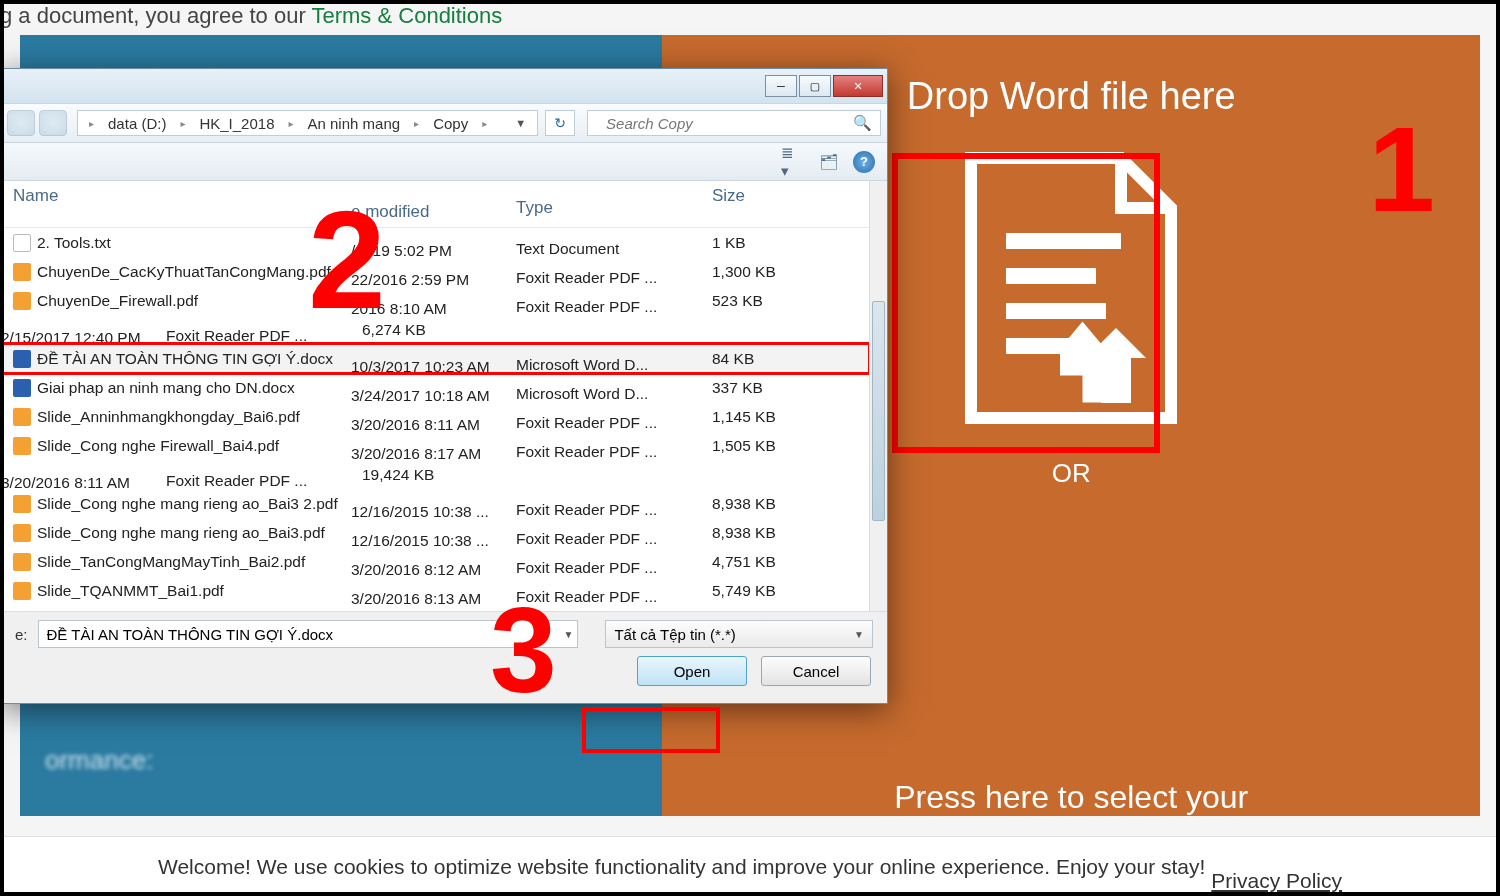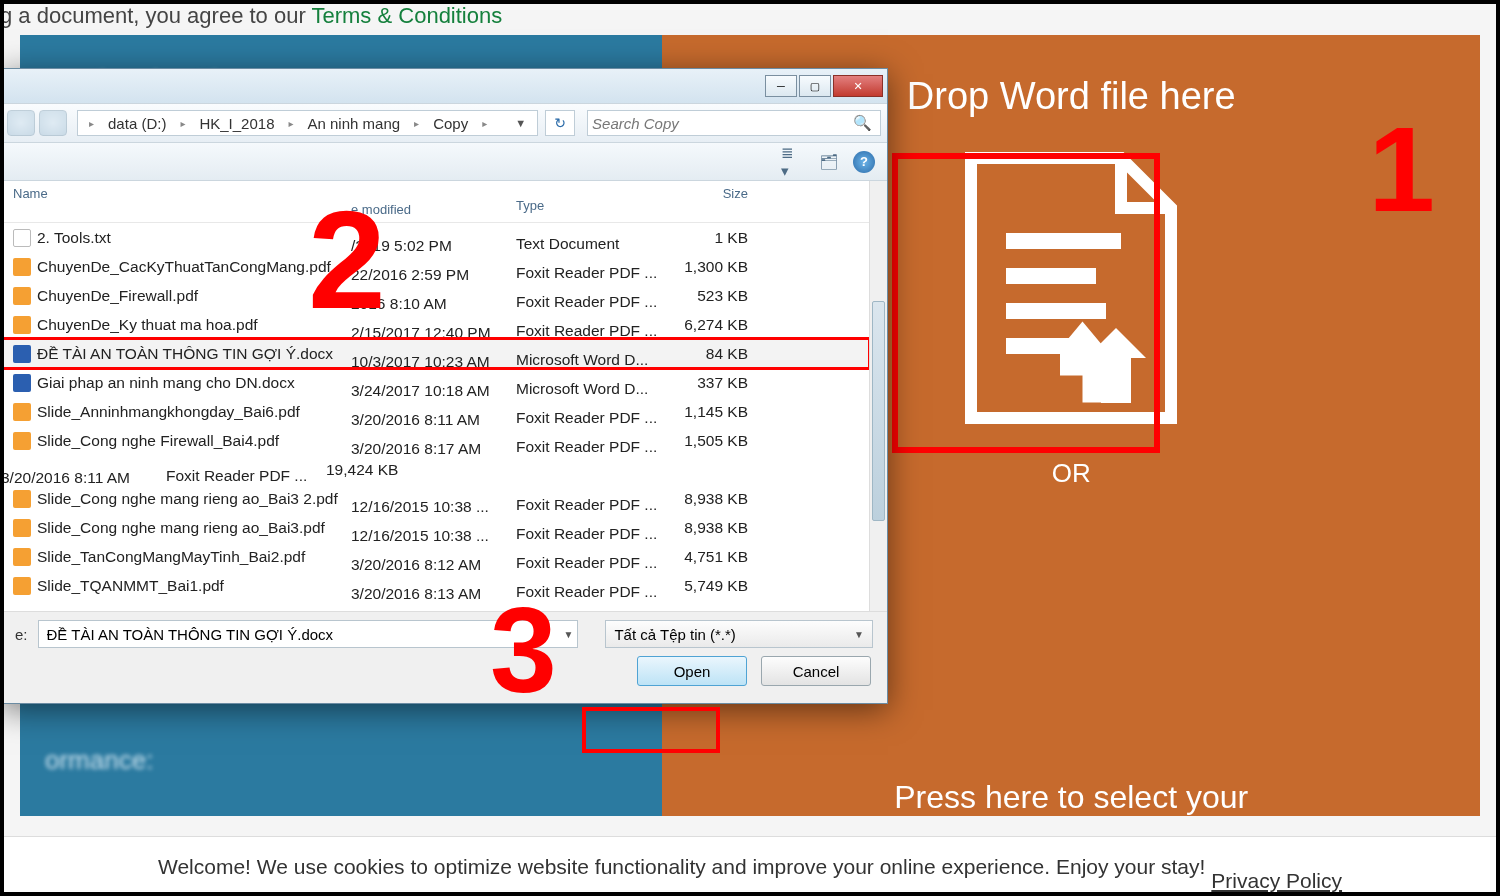--- a/index.html
+++ b/index.html
@@ -28,34 +28,34 @@
 .dialog-titlebar { height: 34px; background: linear-gradient(#e8f1f8,#d3e3ef); display: flex; align-items: center; justify-content: flex-end; padding-right: 4px; }
 .win-btn { width: 32px; height: 22px; border: 1px solid #7a8fa0; background: linear-gradient(#f7fbfe,#dce8f0); margin-left: 2px; display: flex; align-items: center; justify-content: center; font-size: 11px; }
 .win-close { background: linear-gradient(#e38080,#c23a2f); color: #fff; width: 50px; border-color: #8a3028; }
 
 .dialog-nav { height: 40px; background: linear-gradient(#fafcfe,#e7eef4); border-top: 1px solid #cbd6de; border-bottom: 1px solid #cbd6de; display: flex; align-items: center; padding: 0 6px; gap: 4px; }
 .nav-arrow { width: 28px; height: 26px; border-radius: 4px; background: radial-gradient(#cfe2ef,#a9c5d8); border: 1px solid #8aa6b8; opacity: 0.5; }
 .breadcrumb { flex: 0 0 auto; height: 26px; border: 1px solid #bfcdd7; background: #fff; display: flex; align-items: center; padding: 0 4px; font-size: 15px; color: #333; margin-left: 6px; }
 .breadcrumb span { padding: 0 7px; }
 .crumb-sep { color: #888; font-size: 10px; }
 .refresh-btn { width: 30px; height: 26px; border: 1px solid #bfcdd7; background: #fff; margin-left: 3px; display: flex; align-items: center; justify-content: center; color: #2a6aa8; font-size: 14px; }
-.search-box { flex: 1; height: 26px; border: 1px solid #bfcdd7; background: #fff; margin-left: 8px; display: flex; align-items: center; padding: 0 4px; color: #777; font-style: italic; font-size: 15px; position: relative; }
+.search-box { flex: 1; height: 26px; border: 1px solid #bfcdd7; background: #fff; margin-left: 8px; display: flex; align-items: center; padding: 0 18px; color: #777; font-style: italic; font-size: 15px; position: relative; }
 .search-box .mag { position: absolute; right: 8px; font-style: normal; color: #4a6fa0; }
 
 .dialog-toolbar { height: 38px; background: linear-gradient(#f5f9fc,#e4ecf2); border-bottom: 1px solid #cbd6de; display: flex; align-items: center; justify-content: flex-end; padding: 0 12px; gap: 12px; }
 .tool-icon { width: 24px; height: 24px; display: flex; align-items: center; justify-content: center; color: #4d6b85; font-size: 15px; }
 .help-icon { width: 22px; height: 22px; border-radius: 50%; background: radial-gradient(#6bb3e8,#2a6aa8); color: #fff; display: flex; align-items: center; justify-content: center; font-size: 13px; font-weight: bold; }
 
 .file-area { flex: 1; display: flex; background: #fff; overflow: hidden; position: relative; }
 .file-list { flex: 1; overflow-y: auto; font-size: 15.5px; color: #222; }
-.file-header { display: flex; padding: 5px 0; border-bottom: 1px solid #e8e8e8; color: #4a6a88; font-size: 13px; position: sticky; top: 0; background: #fff; }
+.file-header { display: flex; padding: 5px 0; border-bottom: 1px solid #e8e8e8; color: #4a6a88; font-size: 17px; position: sticky; top: 0; background: #fff; }
 .col-name { flex: 0 0 350px; padding-left: 12px; }
 .col-date { flex: 0 0 165px; margin-top: 16px; }
 .col-type { flex: 0 0 160px; margin-top: 12px; }
-.col-size { flex: 0 0 90px; text-align: right; padding-right: 18px; }
+.col-size { flex: 0 0 90px; text-align: left; padding-right: 18px; margin-left: 36px; }
 .file-row { display: flex; padding: 4px 0; align-items: center; height: 29px; white-space: nowrap; }
 .file-row .col-name { display: flex; align-items: center; gap: 6px; overflow: hidden; }
 .f-icon { width: 18px; height: 18px; flex-shrink: 0; display: inline-flex; align-items: center; justify-content: center; font-size: 12px; border-radius: 2px; }
 .ico-txt { background: #fff; border: 1px solid #bbb; }
 .ico-pdf { background: #f5a033; color: #fff; }
 .ico-docx { background: #2b5fb0; color: #fff; }
 .file-row.selected { outline: 3px solid #ff0000; outline-offset: -1px; background: #f3f3f3; }
 .scrollbar-fake { width: 18px; background: #f0f0f0; border-left: 1px solid #ddd; position: relative; }
 .scrollbar-fake .thumb { position: absolute; top: 120px; left: 2px; right: 2px; height: 220px; background: linear-gradient(#dbe6ee,#bcd0dd); border: 1px solid #9fb7c5; border-radius: 2px; }
 
@@ -177,24 +177,20 @@
           <div class="file-row">
             <div class="col-name">
               <span class="f-icon ico-pdf"></span>
               <span>ChuyenDe_Firewall.pdf</span>
             </div>
             <div class="col-date">2016 8:10 AM</div>
             <div class="col-type">Foxit Reader PDF ...</div>
             <div class="col-size">523 KB</div>
           </div>
           <div class="file-row">
-            <div class="col-name">
-              <span class="f-icon ico-pdf"></span>
-              <span>ChuyenDe_Ky thuat ma hoa.pdf</span>
-            </div>
             <div class="col-date">2/15/2017 12:40 PM</div>
             <div class="col-type">Foxit Reader PDF ...</div>
             <div class="col-size">6,274 KB</div>
           </div>
           <div class="file-row selected">
             <div class="col-name">
               <span class="f-icon ico-docx"></span>
               <span>ĐỀ TÀI AN TOÀN THÔNG TIN GỢI Ý.docx</span>
             </div>
             <div class="col-date">10/3/2017 10:23 AM</div>

